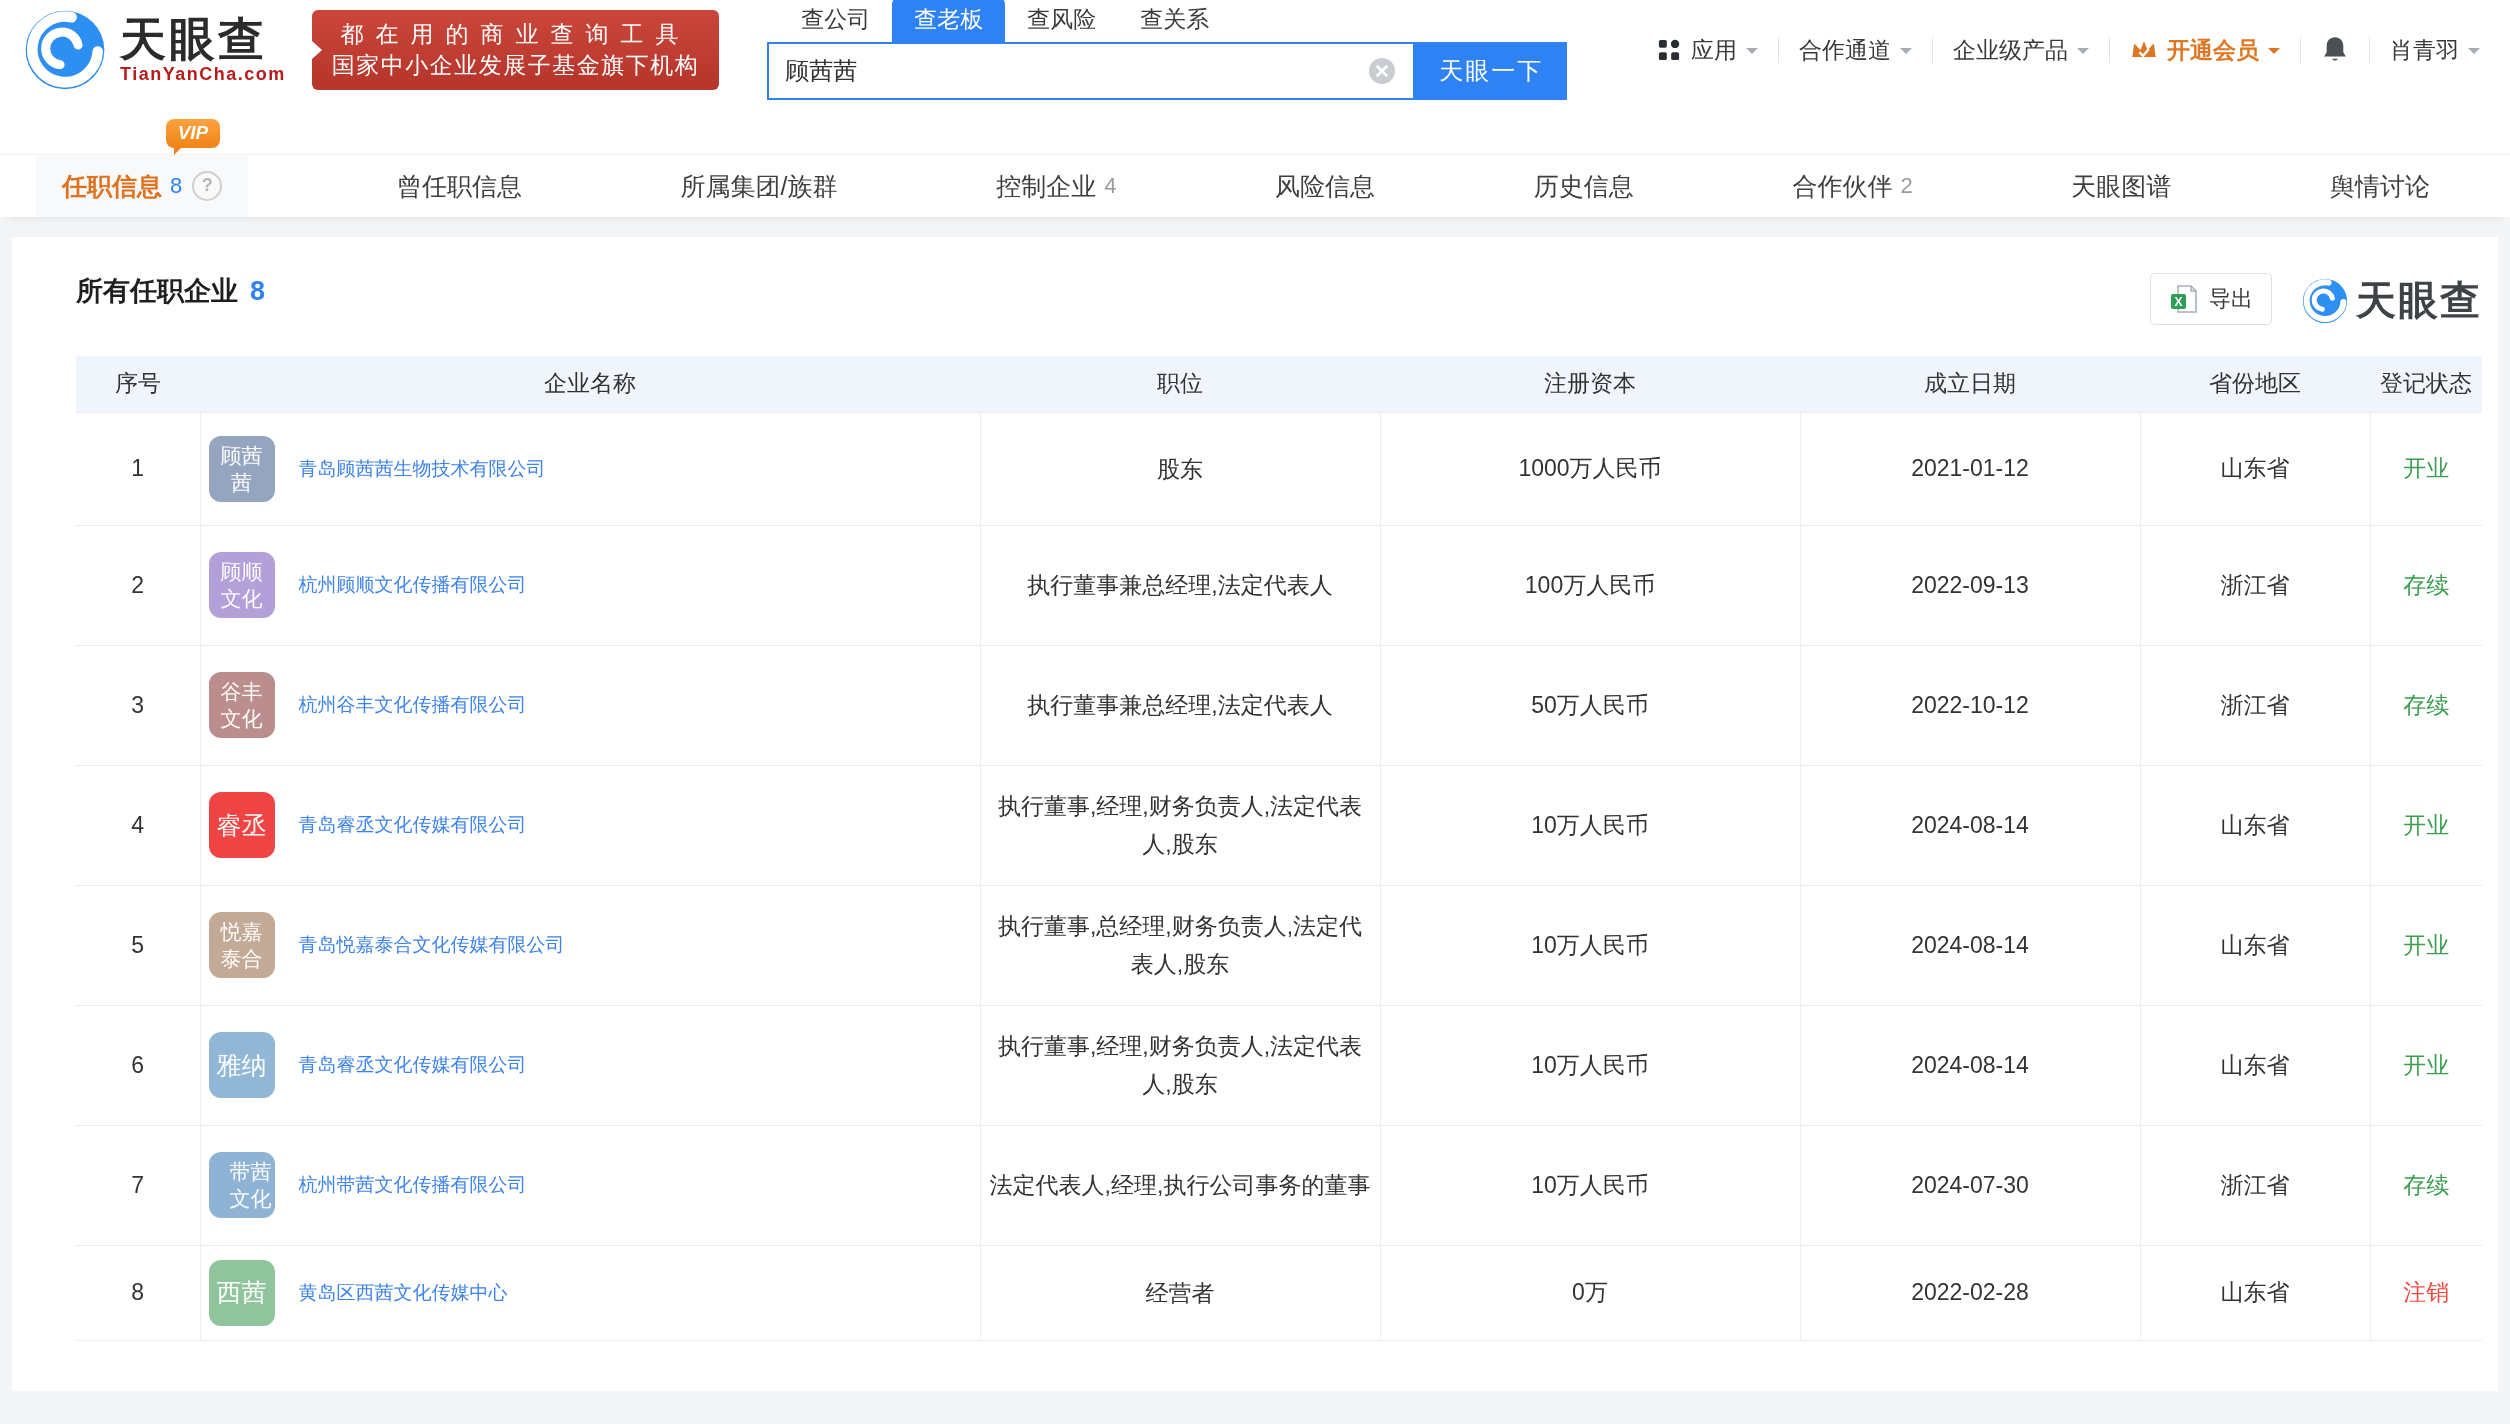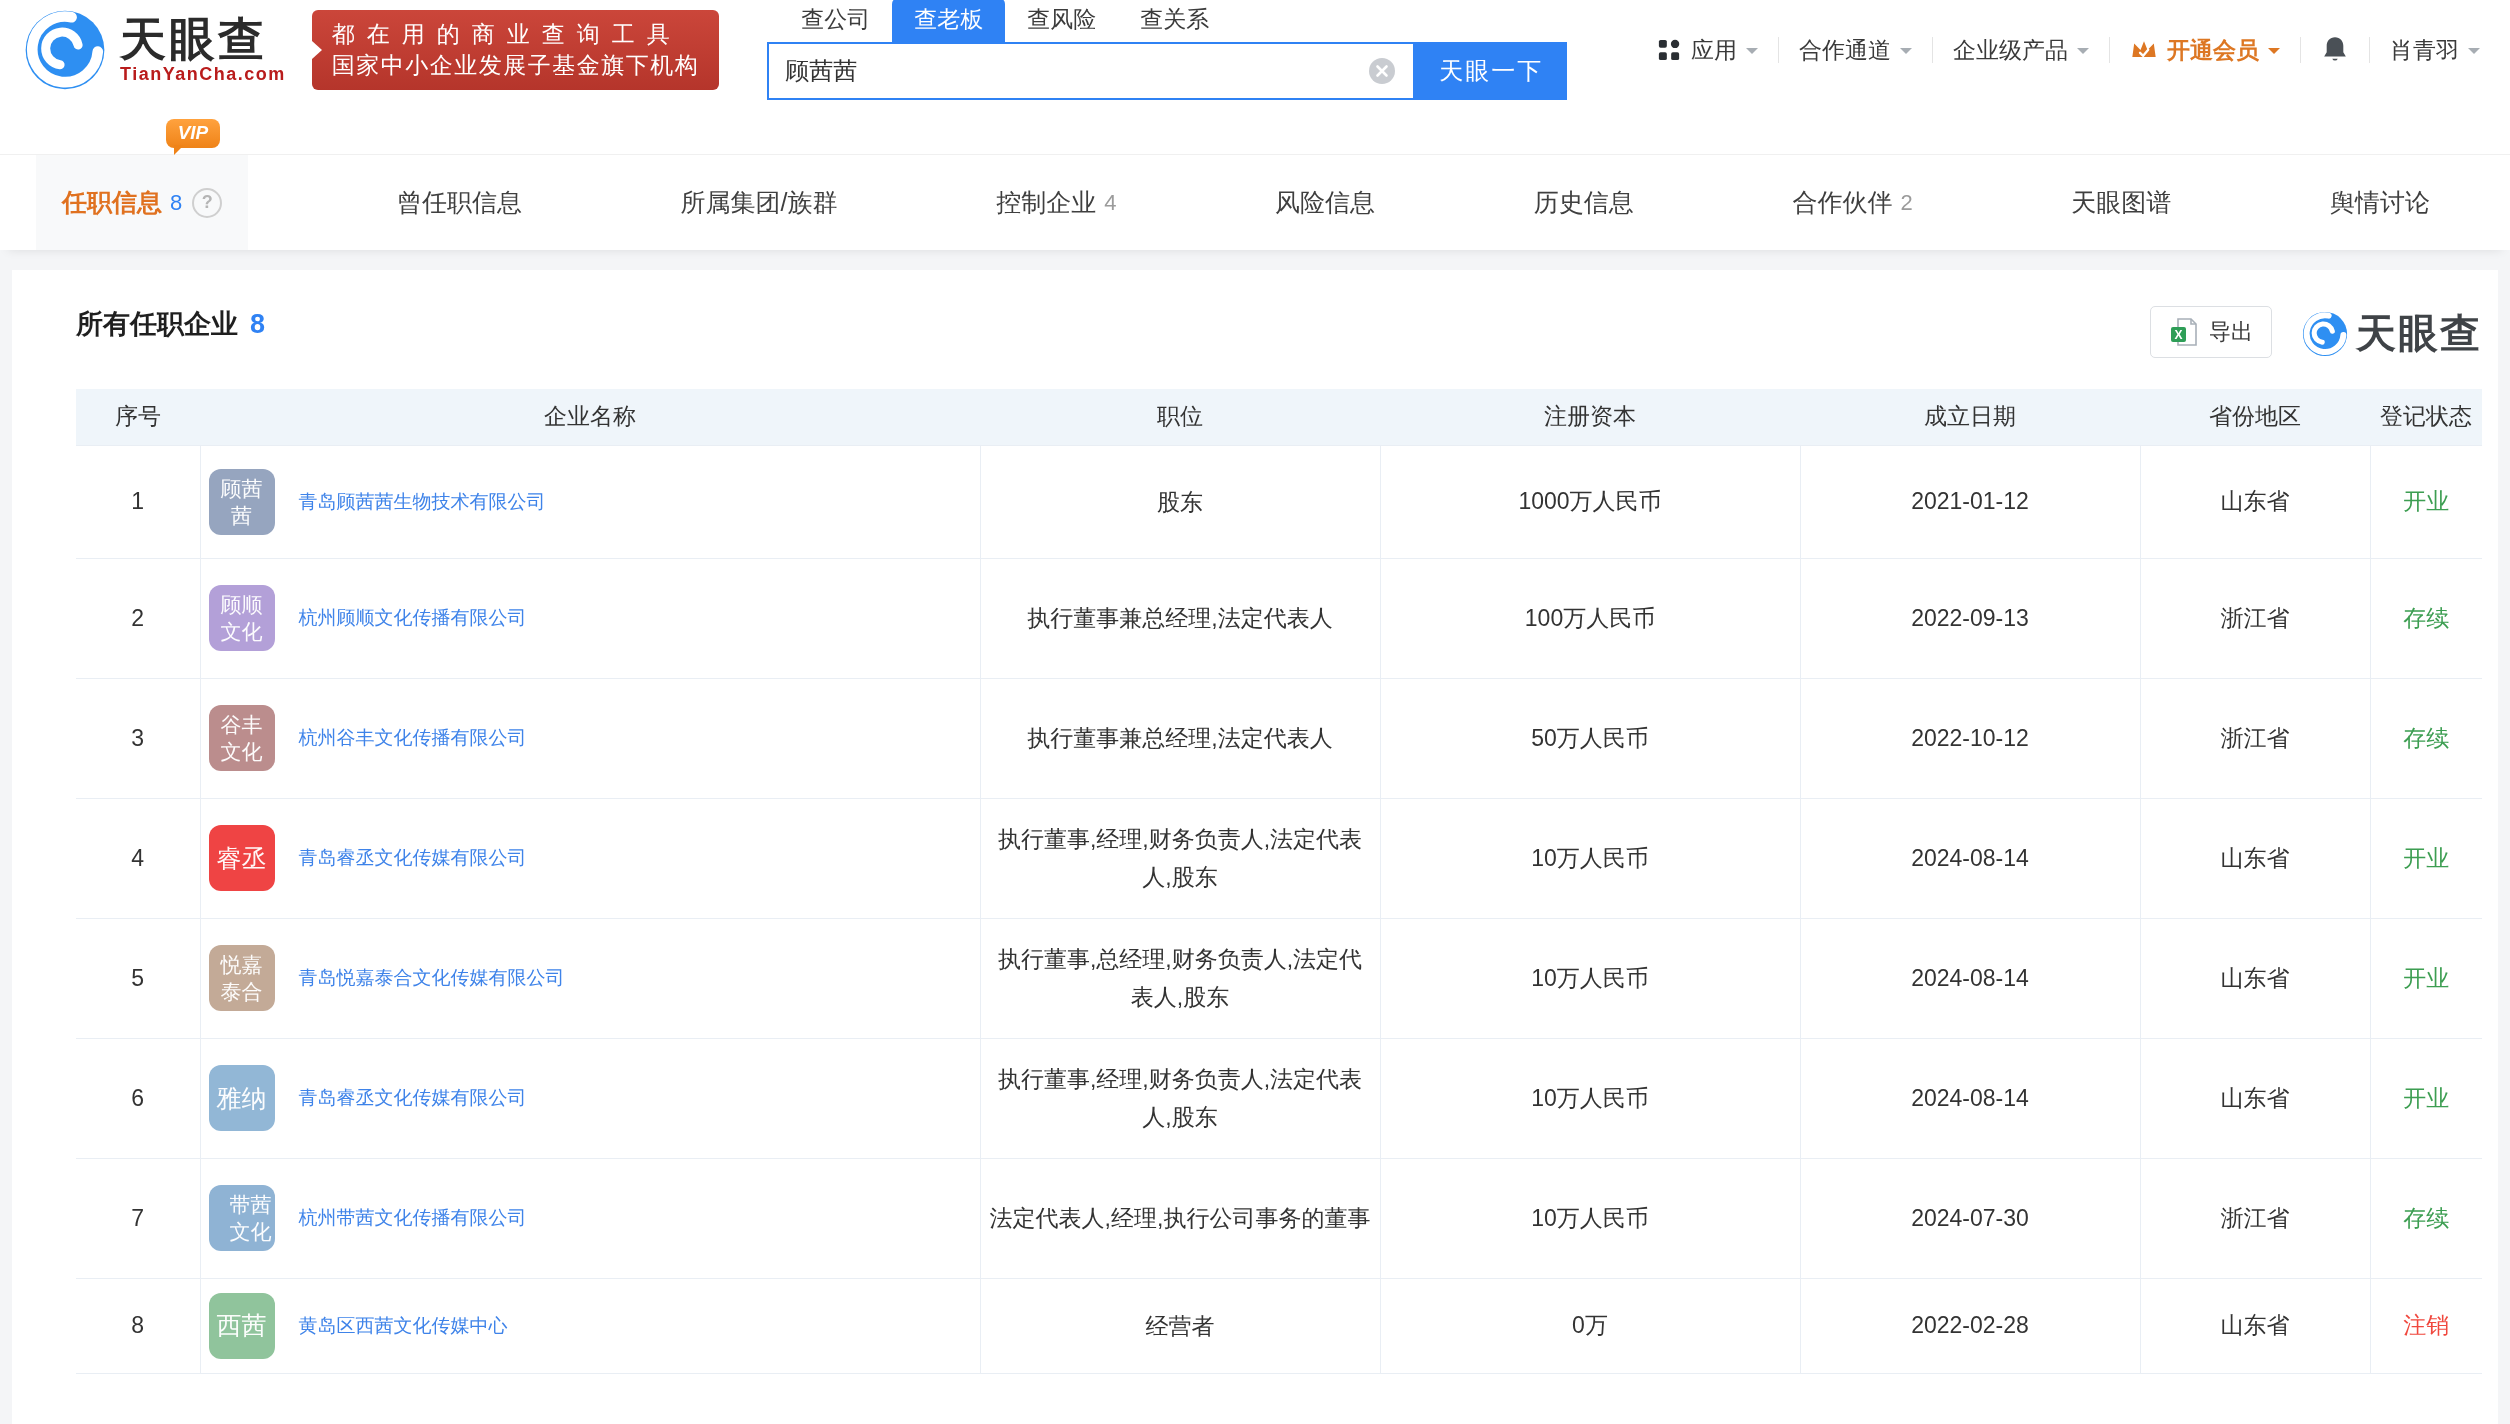--- a/index.html
+++ b/index.html
@@ -12,21 +12,21 @@
   }
   .top { background: #fff; }
 
   
   .header { height: 96px; display: flex; align-items: center; padding: 4px 30px 0 24px; }
   .logo { display: flex; align-items: center; gap: 14px; cursor: pointer; }
   .logo-text .brand { font-size: 46px; font-weight: bold; color: #2b2b2b; letter-spacing: 3px; line-height: 1.08; }
   .logo-text .domain { font-size: 18px; font-weight: bold; color: #b91c1c; letter-spacing: 1.5px; }
 
   .promo { margin-left: 26px; background: linear-gradient(180deg,#cb463a,#b5352b); color:#fff;
-           border-radius: 6px; padding: 9px 20px; position: relative; text-align: left; }
+           border-radius: 6px; padding: 9px 20px; position: relative; text-align: center; }
   .promo .l1 { font-size: 23px; letter-spacing: 12px; line-height: 31px; white-space: nowrap; }
   .promo .l2 { font-size: 23px; letter-spacing: 1.5px; line-height: 31px; white-space: nowrap; }
   .promo::before { content:""; position:absolute; left:0; top:50%; transform:translateY(-50%);
                    border-top:9px solid transparent; border-bottom:9px solid transparent; border-left:10px solid #fff; }
 
   .search-area { margin-left: 48px; margin-top: -2px; }
   .search-tabs { display: flex; align-items: flex-end; padding-left: 12px; }
   .search-tab { font-size: 23px; color: #3c3c3c; padding: 6px 22px 7px; cursor: pointer; white-space: nowrap; }
   .search-tab.active { background: #2f82f4; color: #fff; border-radius: 6px 6px 0 0; }
   .search-box { display: flex; width: 800px; }
@@ -41,21 +41,21 @@
   .header-right { margin-left: auto; display: flex; align-items: center; }
   .menu-item { display: flex; align-items: center; gap: 9px; font-size: 23px; color: #3a3a3a;
                cursor: pointer; white-space: nowrap; }
   .menu-item.member { color: #dd7723; font-weight: bold; }
   .hdivider { width: 1px; height: 26px; background: #e4e4e4; margin: 0 20px; }
   .caret { width: 0; height: 0; border: 6px solid transparent; border-top-color: #a7adb3; margin-top: 7px; }
   .caret.orange { border-top-color: #dd7723; }
   .bell-btn { border: none; background: transparent; cursor: pointer; padding: 0; display: flex; }
 
   
-  .navbar { margin-top: 58px; height: 96px; border-top: 1px solid #f0f0f0;
+  .navbar { margin-top: 58px; height: 63px; border-top: 1px solid #f0f0f0;
             box-shadow: 0 8px 10px -8px rgba(0,0,0,.10);
             display: flex; align-items: stretch; justify-content: space-between; padding: 0 70px 0 36px; }
   .nav-tab { display: flex; align-items: center; font-size: 25px; color: #3f3f3f;
              cursor: pointer; position: relative; padding: 0 10px; white-space: nowrap; }
   .nav-tab.active { color: #e0711f; font-weight: bold; background: #f8f9fa; padding: 0 26px; }
   .nav-count { font-size: 22px; color: #9b9b9b; margin-left: 8px; font-weight: normal; }
   .nav-count.blue { color: #2f82f4; }
   .vip-badge { position: absolute; top: -36px; right: 28px; background: linear-gradient(180deg,#ffa23e,#ef8318);
                color: #fff; font-size: 19px; font-weight: bold; font-style: italic;
                padding: 3px 12px 4px; border-radius: 8px; }

